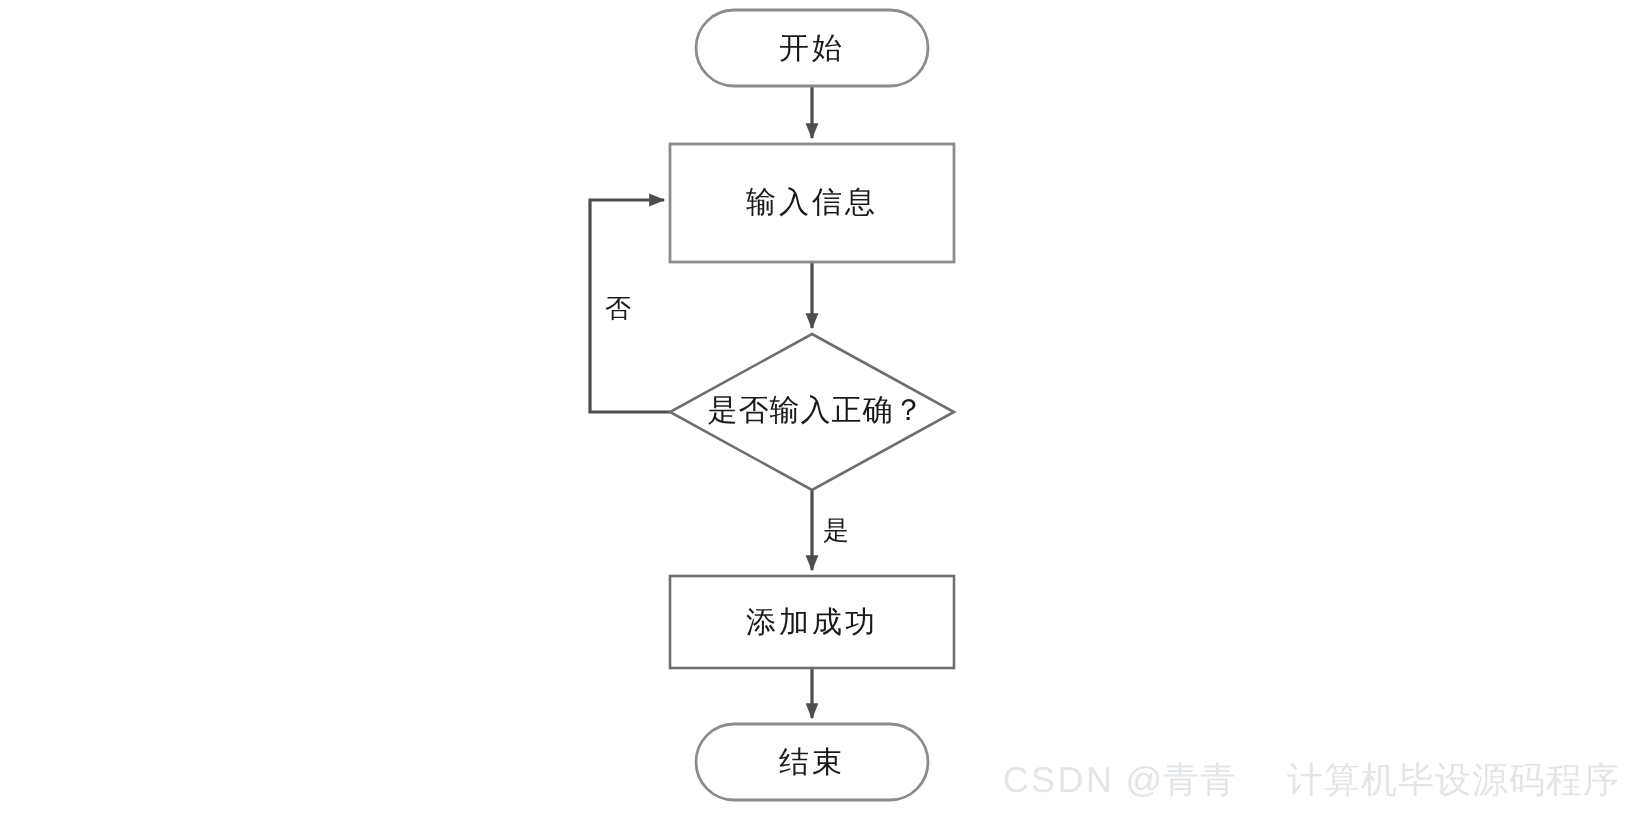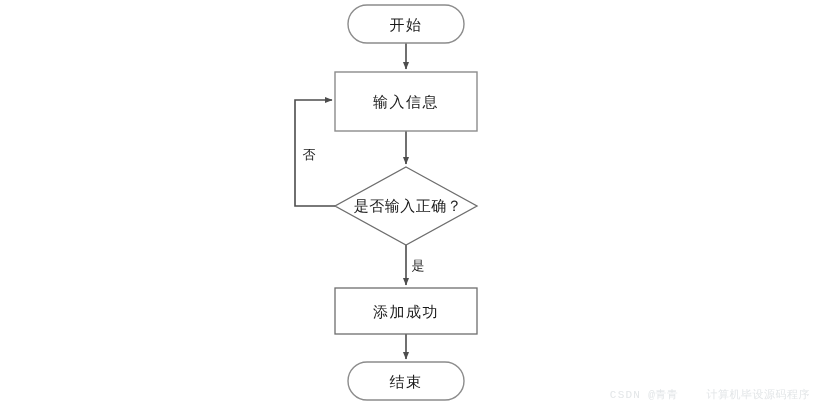--- a/index.html
+++ b/index.html
@@ -48,26 +48,26 @@
   }
   .connector {
     stroke: #4d4d4d;
     stroke-width: 1.6;
     fill: none;
   }
   .watermark {
     position: absolute;
     right: 14px;
     bottom: 8px;
-    font-size: 11px;
+    font-size: 18px;
     color: #e3e6e8;
     letter-spacing: 0.5px;
     white-space: nowrap;
     user-select: none;
-    font-family: Liberation Mono, monospace;
+    font-family: Liberation Sans, sans-serif;
   }
   .watermark .wm-brand { letter-spacing: 1.2px; }
   .watermark .wm-gap { display: inline-block; width: 14px; }
 </style>
 </head>
 <body>
 
 <svg id="canvas" viewBox="0 0 824 410">
   <defs>
     <marker id="arrowhead" markerWidth="9" markerHeight="9" refX="7.4" refY="3.6" orient="auto" markerUnits="userSpaceOnUse">

